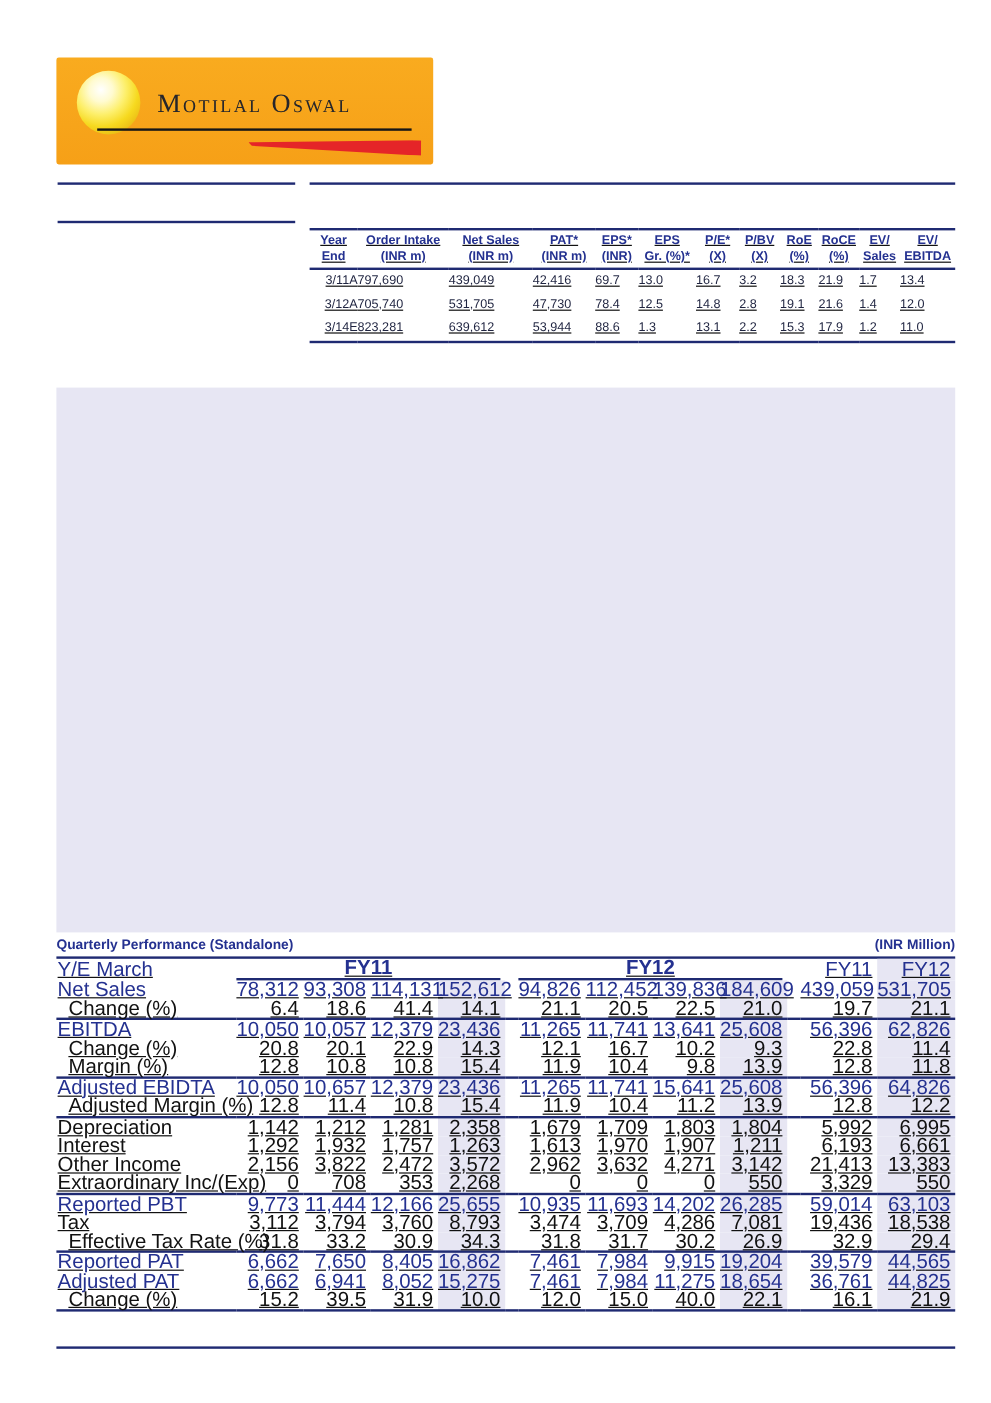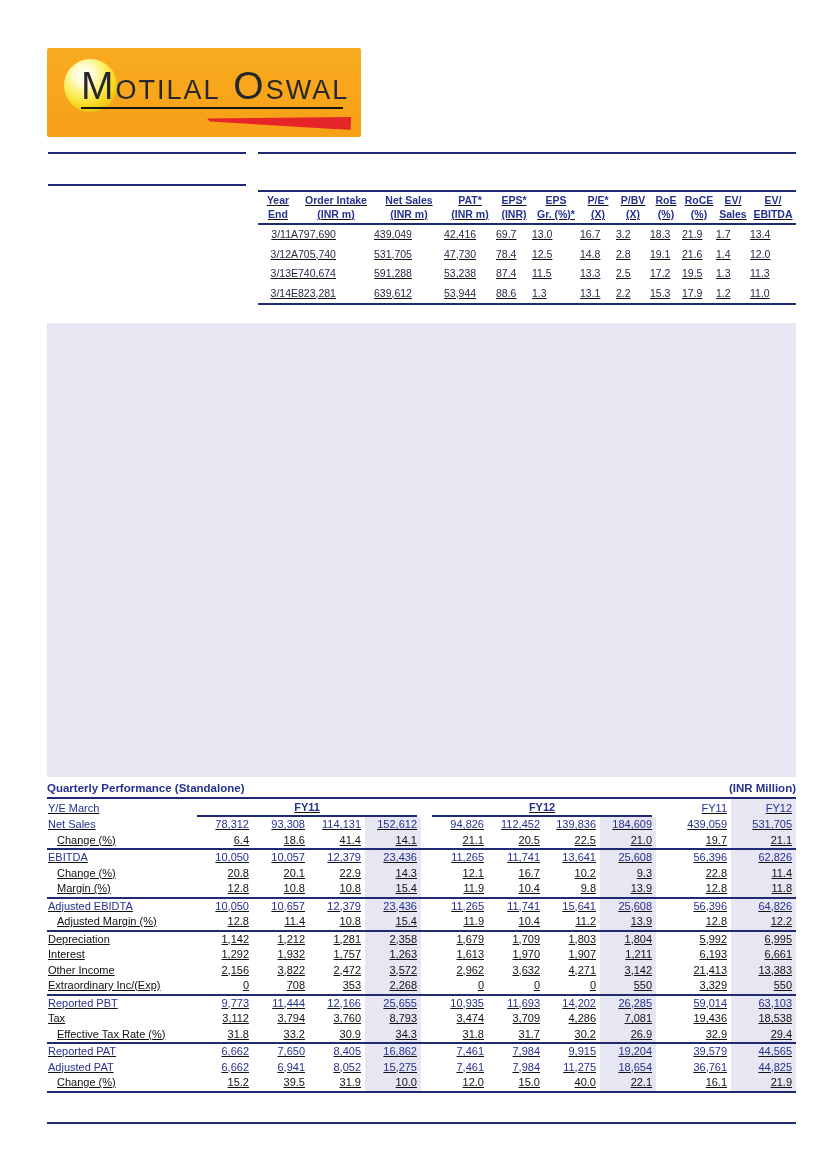--- a/index.html
+++ b/index.html
@@ -5,21 +5,21 @@
   html,body{margin:0;padding:0;background:#ffffff;}
   .page{position:relative;width:826px;height:1169px;background:#fff;overflow:hidden;
         font-family:"Liberation Sans", sans-serif;color:#111;}
 
   
   .logo{position:absolute;left:47px;top:48px;width:314px;height:89px;
         background:linear-gradient(180deg,#f9ab1f 0%,#f6a017 100%);border-radius:2px;}
   .logo-sphere{position:absolute;left:17px;top:11px;width:53px;height:53px;border-radius:50%;
         background:radial-gradient(circle at 38% 30%, #ffffff 0%, #fffbd0 20%, #fdef6a 42%, #f6d91f 62%, #e9b914 82%, #cf9410 100%);}
   .logo-text{position:absolute;left:34px;top:18px;width:262px;text-align:center;
-        font-family:Liberation Sans, sans-serif;font-size:39px;line-height:40px;
+        font-family:Liberation Serif, serif;font-size:22px;line-height:40px;
         font-variant:small-caps;text-transform:capitalize;letter-spacing:2px;color:#26262b;
         border-bottom:2px solid #161616;padding-bottom:1px;white-space:nowrap;}
   .logo-swoosh{position:absolute;left:160px;top:67px;width:144px;height:13px;background:#e52528;
         clip-path:polygon(0 42%,100% 0,100% 100%,2% 64%);transform:rotate(1.5deg);}
 
   
   .rule{position:absolute;height:2px;background:#1f2a72;}
   .rule-l1{left:48px;top:152px;width:198px;}
   .rule-l2{left:48px;top:184px;width:198px;}
   .rule-r1{left:258px;top:152px;width:538px;}
@@ -37,21 +37,21 @@
   .summary td.c{text-align:right;padding:0;}
 
   
   .chart-box{position:absolute;left:47px;top:323px;width:749px;height:454px;background:#e7e6f3;}
 
   
   .quarterly-wrap{position:absolute;left:47px;top:781px;width:749px;}
   .q-title{display:flex;justify-content:space-between;align-items:flex-end;
            font-size:11.5px;font-weight:bold;color:#243190;
            border-bottom:2px solid #1f2a72;padding-bottom:1px;line-height:15px;}
-  .q-table{width:749px;font-size:11px;border-bottom:2px solid #1f2a72;}
+  .q-table{width:749px;font-size:17px;border-bottom:2px solid #1f2a72;}
   .q-table th,.q-table td{padding:0 4px 0 0;white-space:nowrap;font-weight:normal;}
   .q-table th{height:16px;line-height:16px;}
   .q-table td{height:15.5px;line-height:15.5px;}
   .lab{text-align:left;padding-left:1px !important;}
   .num{text-align:right;}
   .navy{color:#243190;font-weight:bold;}
   .blk{color:#111;}
   .ind{padding-left:10px !important;}
   .hl{background:#e7e6f3;}
   .grp-cell div{border-bottom:2px solid #1f2a72;text-align:center;font-weight:bold;color:#243190;}
@@ -162,34 +162,20 @@
             <td>531,705</td>
             <td>47,730</td>
             <td>78.4</td>
             <td>12.5</td>
             <td>14.8</td>
             <td>2.8</td>
             <td>19.1</td>
             <td>21.6</td>
             <td>1.4</td>
             <td>12.0</td>
-          </tr>
-          <tr>
-            <td class="c">3/13E</td>
-            <td>740,674</td>
-            <td>591,288</td>
-            <td>53,238</td>
-            <td>87.4</td>
-            <td>11.5</td>
-            <td>13.3</td>
-            <td>2.5</td>
-            <td>17.2</td>
-            <td>19.5</td>
-            <td>1.3</td>
-            <td>11.3</td>
           </tr>
           <tr>
             <td class="c">3/14E</td>
             <td>823,281</td>
             <td>639,612</td>
             <td>53,944</td>
             <td>88.6</td>
             <td>1.3</td>
             <td>13.1</td>
             <td>2.2</td>

